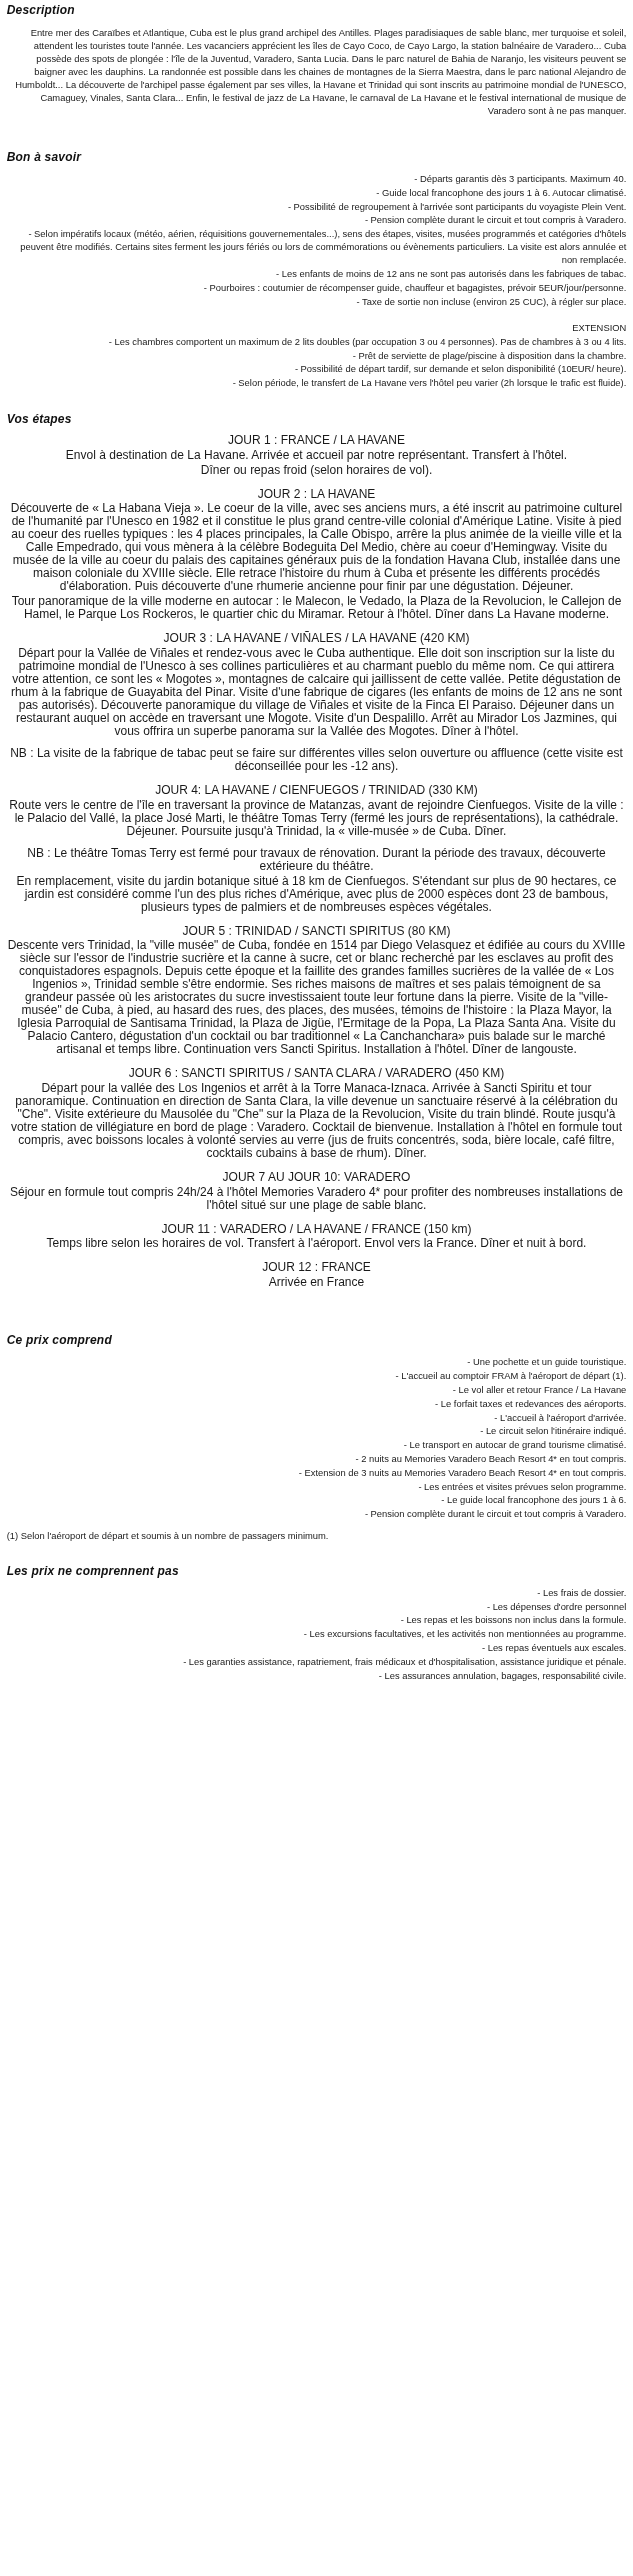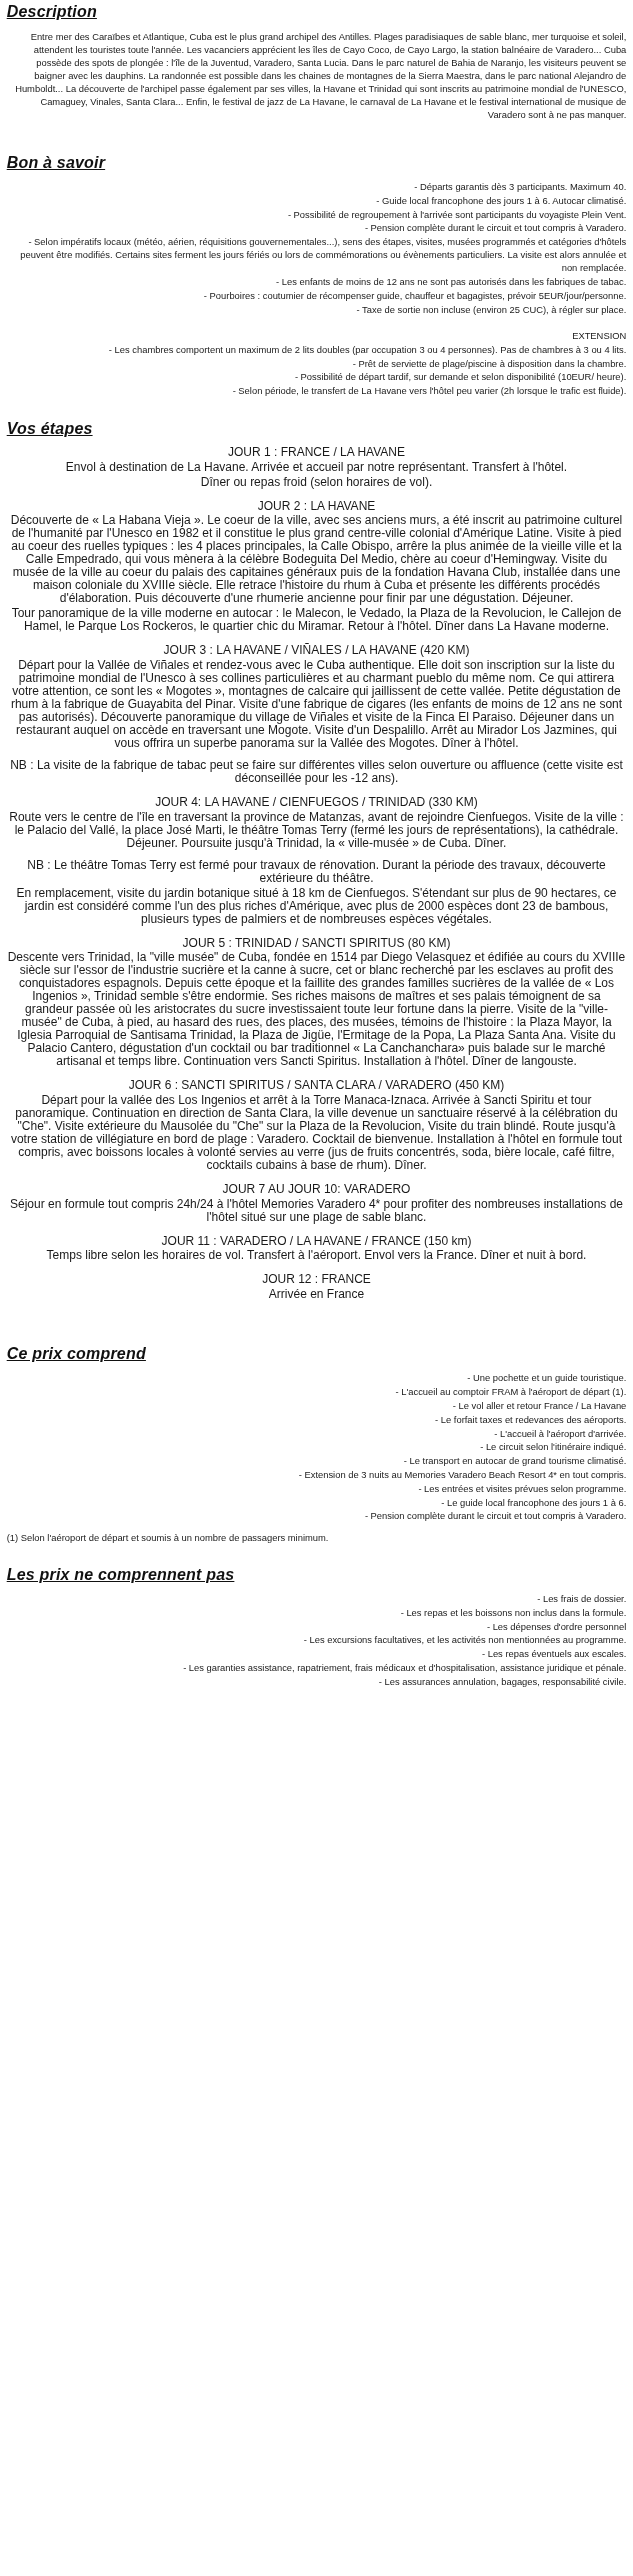--- a/index.html
+++ b/index.html
@@ -12,27 +12,26 @@
     width: 633px;
     font-family: "Liberation Sans", sans-serif;
     color: #1a1a1a;
     -webkit-font-smoothing: antialiased;
   }
   .page {
     width: 633px;
     padding: 3.3px 6.7px 16.7px 6.7px;
   }
   h1.section-title {
-    font-size: 16px;
+    font-size: 12px;
     font-weight: bold;
     font-style: italic;
     color: #111111;
     margin: 0 0 8.4px 0;
     letter-spacing: 0.2px;
-    text-decoration: underline;
   }
   p.para {
     font-size: 9.4px;
     line-height: 13px;
     margin: 0 0 9.2px 0;
     color: #1a1a1a;
     text-align: right;
   }
   p.tight {
     margin: 0 0 0.8px 0;
@@ -147,31 +146,32 @@
   <div class="gap-xl"></div>
 
   <h1 class="section-title">Ce prix comprend</h1>
   <p class="para tight">- Une pochette et un guide touristique.</p>
   <p class="para tight">- L'accueil au comptoir FRAM à l'aéroport de départ (1).</p>
   <p class="para tight">- Le vol aller et retour France / La Havane</p>
   <p class="para tight">- Le forfait taxes et redevances des aéroports.</p>
   <p class="para tight">- L'accueil à l'aéroport d'arrivée.</p>
   <p class="para tight">- Le circuit selon l'itinéraire indiqué.</p>
   <p class="para tight">- Le transport en autocar de grand tourisme climatisé.</p>
+  <p class="para tight">- 2 nuits au Memories Varadero Beach Resort 4* en tout compris.</p>
   <p class="para tight">- Extension de 3 nuits au Memories Varadero Beach Resort 4* en tout compris.</p>
   <p class="para tight">- Les entrées et visites prévues selon programme.</p>
   <p class="para tight">- Le guide local francophone des jours 1 à 6.</p>
   <p class="para tight">- Pension complète durant le circuit et tout compris à Varadero.</p>
   <p class="footnote">(1) Selon l'aéroport de départ et soumis à un nombre de passagers minimum.</p>
 
   <div class="gap-lg"></div>
 
   <h1 class="section-title">Les prix ne comprennent pas</h1>
   <p class="para tight">- Les frais de dossier.</p>
+  <p class="para tight">- Les dépenses d'ordre personnel</p>
   <p class="para tight">- Les repas et les boissons non inclus dans la formule.</p>
-  <p class="para tight">- Les dépenses d'ordre personnel</p>
   <p class="para tight">- Les excursions facultatives, et les activités non mentionnées au programme.</p>
   <p class="para tight">- Les repas éventuels aux escales.</p>
   <p class="para tight">- Les garanties assistance, rapatriement, frais médicaux et d'hospitalisation, assistance juridique et pénale.</p>
   <p class="para tight">- Les assurances annulation, bagages, responsabilité civile.</p>
 
 </div>
 
 
 </body></html>

